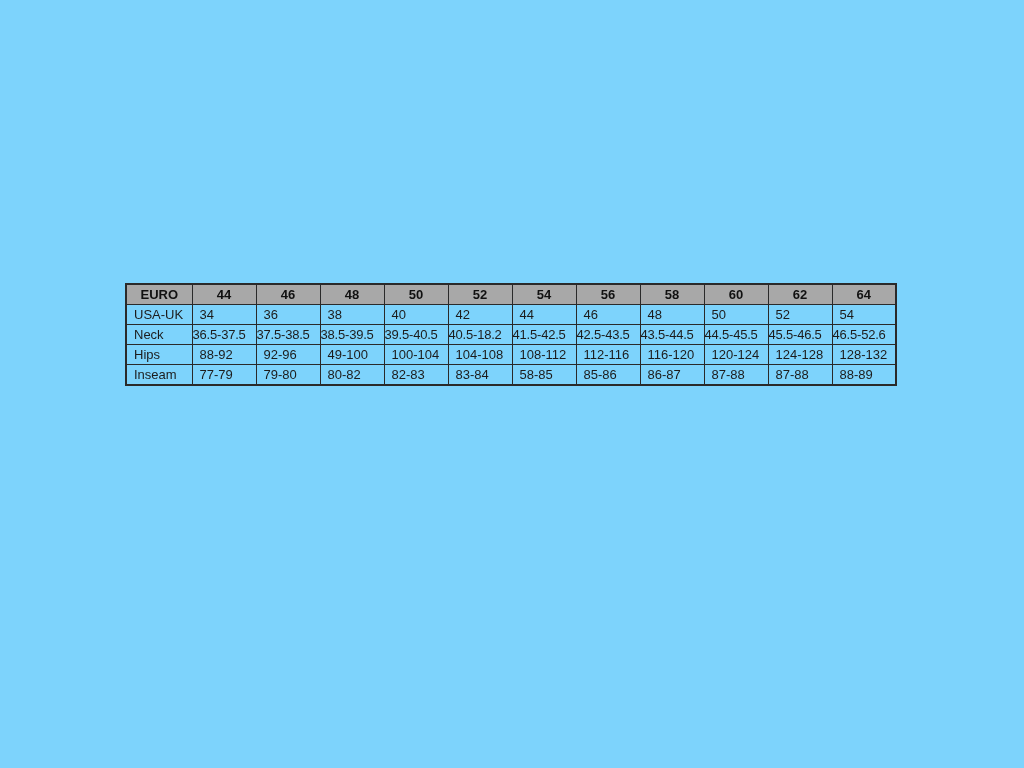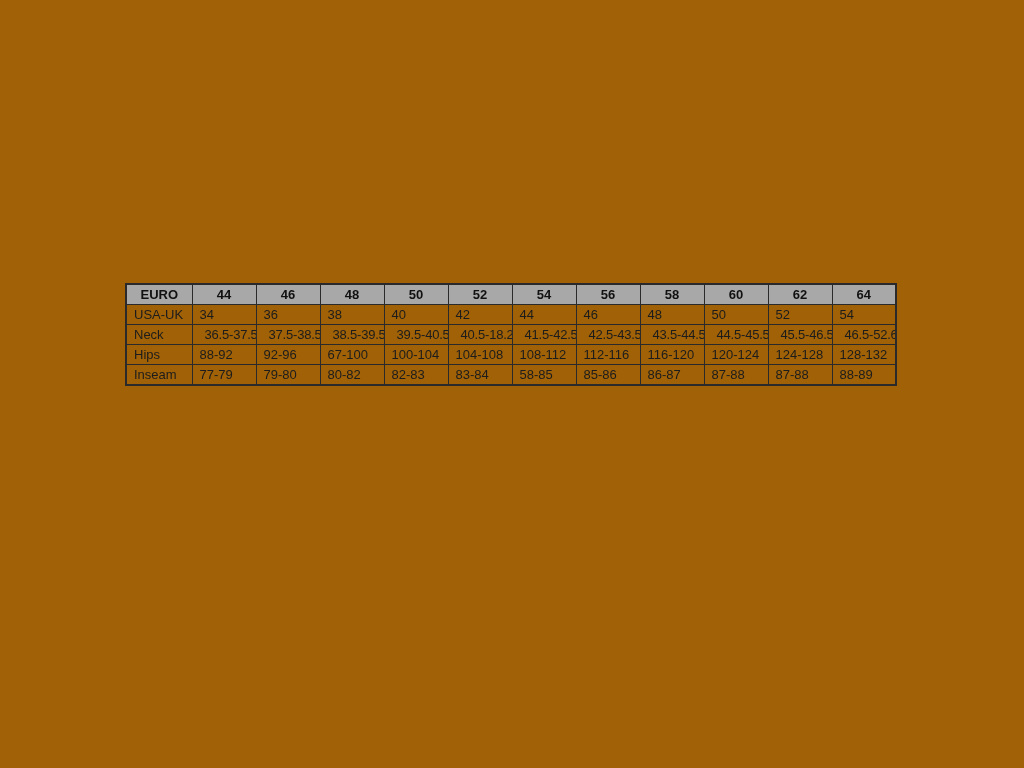--- a/index.html
+++ b/index.html
@@ -8,21 +8,21 @@
     background: #ffffff;
     width: 1024px;
     height: 768px;
     overflow: hidden;
     font-family: "Liberation Sans", "DejaVu Sans", sans-serif;
   }
   .page {
     position: relative;
     width: 1024px;
     height: 768px;
-    background: #a16207;
+    background: #7dd3fc;
   }
   table.size-chart {
     position: absolute;
     left: 125px;
     top: 283px;
     width: 772px;
     border-collapse: collapse;
     table-layout: fixed;
     font-size: 13px;
     color: #1c1c1c;
@@ -41,21 +41,21 @@
     line-height: 19px;
   }
   table.size-chart thead th {
     background: #a8a8a8;
     font-weight: bold;
     text-align: center;
     padding: 0 1px;
     color: #111111;
   }
   table.size-chart td.tight {
-    padding-left: 12px;
+    padding-left: 0;
     letter-spacing: -0.2px;
   }
 </style>
 </head>
 <body>
 
 <div class="page">
   <table class="size-chart">
     <colgroup>
       <col class="label-col">
@@ -113,21 +113,21 @@
           <td class="tight">42.5-43.5</td>
           <td class="tight">43.5-44.5</td>
           <td class="tight">44.5-45.5</td>
           <td class="tight">45.5-46.5</td>
           <td class="tight">46.5-52.6</td>
         </tr>
         <tr>
           <td>Hips</td>
           <td>88-92</td>
           <td>92-96</td>
-          <td>67-100</td>
+          <td>49-100</td>
           <td>100-104</td>
           <td>104-108</td>
           <td>108-112</td>
           <td>112-116</td>
           <td>116-120</td>
           <td>120-124</td>
           <td>124-128</td>
           <td>128-132</td>
         </tr>
         <tr>

